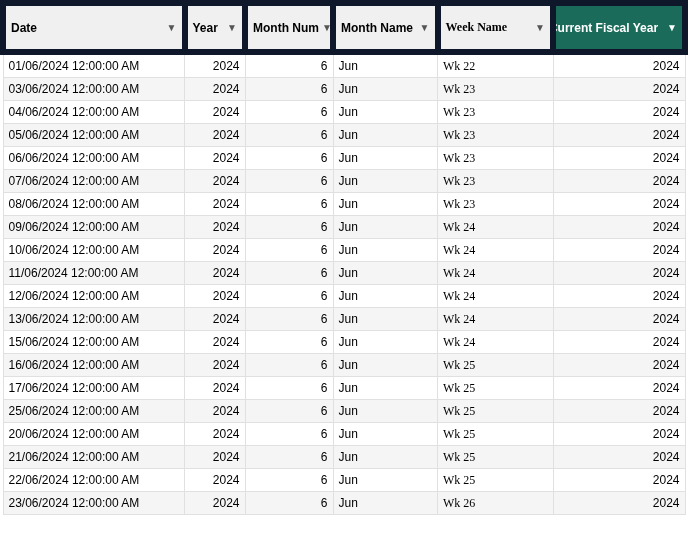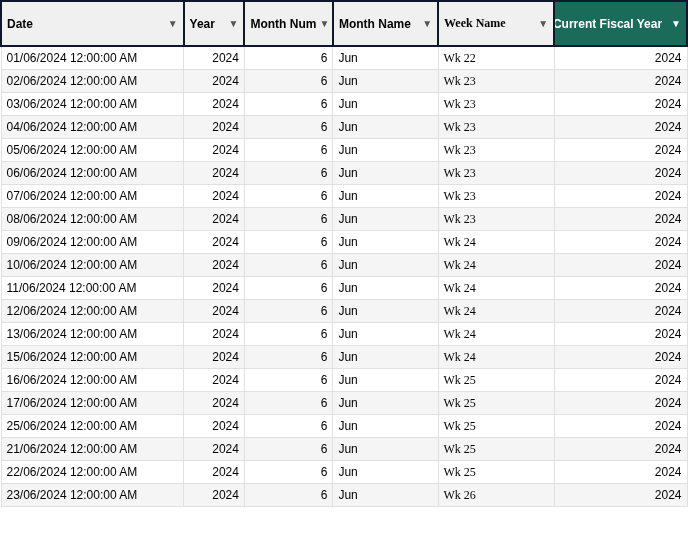--- a/index.html
+++ b/index.html
@@ -13,21 +13,21 @@
       background: #fff;
       overflow: hidden;
     }
     table {
       width: 688px;
       border-collapse: collapse;
       table-layout: fixed;
     }
     thead tr th {
       background: #f0f0f0;
-      border: 2px solid #0f172a;
+      border: 6px solid #0f172a;
       padding: 14px 5px;
       text-align: left;
       font-weight: 600;
       font-size: 12px;
       white-space: nowrap;
       overflow: hidden;
       position: relative;
       height: 24px;
       margin-left: 24px;
     }
@@ -122,28 +122,20 @@
   <tbody id="table-body">
   <tr>
         <td class="col-date">01/06/2024 12:00:00 AM</td>
         <td class="col-year" style="text-align: right;">2024</td>
         <td class="col-monthnum" style="text-align: right;">6</td>
         <td class="col-monthname">Jun</td>
         <td class="col-weekname">Wk 22</td>
         <td class="col-fiscal" style="text-align: right;">2024</td>
       </tr>
       <tr>
-        <td class="col-date">02/06/2024 12:00:00 AM</td>
-        <td class="col-year" style="text-align: right;">2024</td>
-        <td class="col-monthnum" style="text-align: right;">6</td>
-        <td class="col-monthname">Jun</td>
-        <td class="col-weekname">Wk 23</td>
-        <td class="col-fiscal" style="text-align: right;">2024</td>
-      </tr>
-      <tr>
         <td class="col-date">03/06/2024 12:00:00 AM</td>
         <td class="col-year" style="text-align: right;">2024</td>
         <td class="col-monthnum" style="text-align: right;">6</td>
         <td class="col-monthname">Jun</td>
         <td class="col-weekname">Wk 23</td>
         <td class="col-fiscal" style="text-align: right;">2024</td>
       </tr>
       <tr>
         <td class="col-date">04/06/2024 12:00:00 AM</td>
         <td class="col-year" style="text-align: right;">2024</td>
@@ -243,20 +235,28 @@
       <tr>
         <td class="col-date">17/06/2024 12:00:00 AM</td>
         <td class="col-year" style="text-align: right;">2024</td>
         <td class="col-monthnum" style="text-align: right;">6</td>
         <td class="col-monthname">Jun</td>
         <td class="col-weekname">Wk 25</td>
         <td class="col-fiscal" style="text-align: right;">2024</td>
       </tr>
       <tr>
         <td class="col-date">25/06/2024 12:00:00 AM</td>
+        <td class="col-year" style="text-align: right;">2024</td>
+        <td class="col-monthnum" style="text-align: right;">6</td>
+        <td class="col-monthname">Jun</td>
+        <td class="col-weekname">Wk 25</td>
+        <td class="col-fiscal" style="text-align: right;">2024</td>
+      </tr>
+      <tr>
+        <td class="col-date">20/06/2024 12:00:00 AM</td>
         <td class="col-year" style="text-align: right;">2024</td>
         <td class="col-monthnum" style="text-align: right;">6</td>
         <td class="col-monthname">Jun</td>
         <td class="col-weekname">Wk 25</td>
         <td class="col-fiscal" style="text-align: right;">2024</td>
       </tr>
       <tr>
         <td class="col-date">21/06/2024 12:00:00 AM</td>
         <td class="col-year" style="text-align: right;">2024</td>
         <td class="col-monthnum" style="text-align: right;">6</td>

